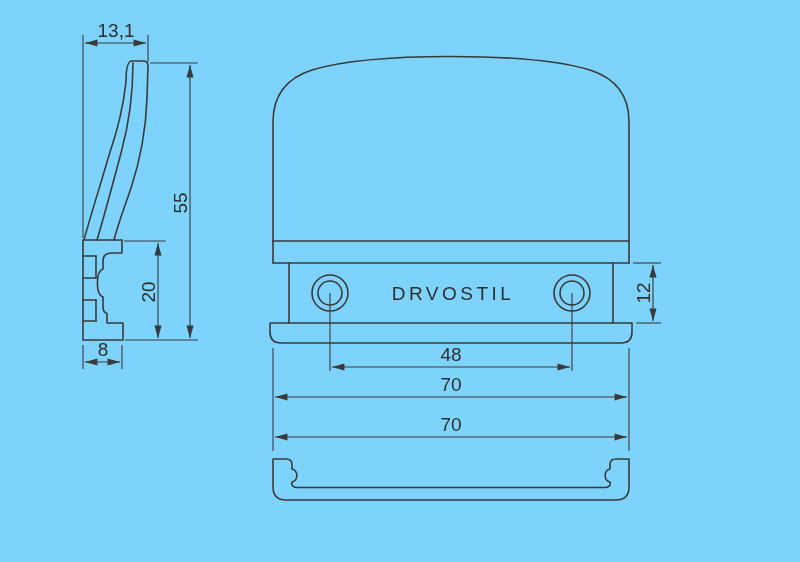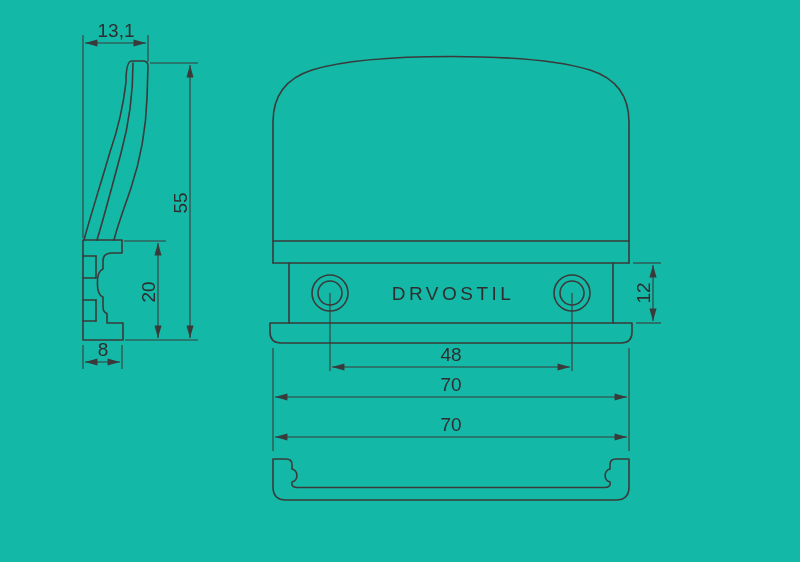--- a/index.html
+++ b/index.html
@@ -1,19 +1,19 @@
 <!DOCTYPE html>
 <html><head>
 <meta charset="utf-8">
 <style>
   html,body{margin:0;padding:0;background:#ffffff;}
   .canvas{
     position:relative;
     width:800px;height:562px;
-    background:#14b8a6;
+    background:#7dd3fc;
     font-family:"Liberation Sans", sans-serif;
     overflow:hidden;
   }
   svg{position:absolute;left:0;top:0;}
   .geo{stroke:#3a3a3a;stroke-width:1.6;fill:none;stroke-linejoin:round;stroke-linecap:round;}
   .thin{stroke:#3a3a3a;stroke-width:1.1;fill:none;}
   .dimline{stroke:#3a3a3a;stroke-width:1.1;fill:none;}
   .dimtext{fill:#2e2e2e;font-size:19px;font-family:"Liberation Sans", sans-serif;}
   .brand{fill:#2e2e2e;font-size:19px;letter-spacing:3.5px;font-family:"Liberation Sans", sans-serif;}
 </style>

